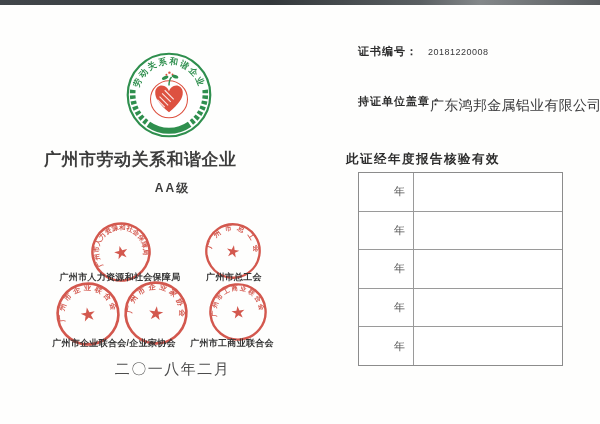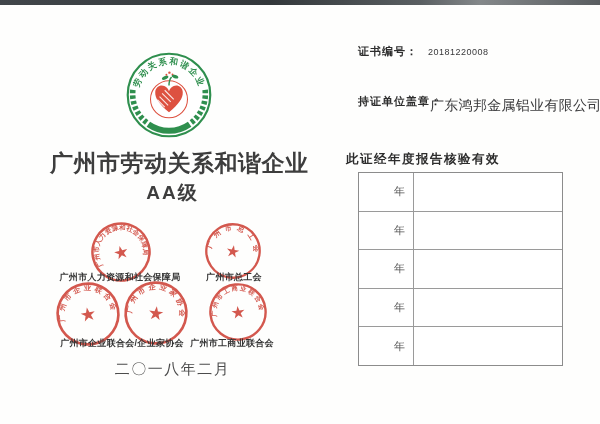--- a/index.html
+++ b/index.html
@@ -5,38 +5,38 @@
   html,body{margin:0;padding:0;background:#e8e8e8;}
   .page{
     position:relative;width:600px;height:424px;background:#fefefd;
     font-family:"Liberation Sans","DejaVu Sans",sans-serif;overflow:hidden;
     box-shadow:0 0 4px rgba(0,0,0,.25);
   }
   .scan-edge{position:absolute;top:0;left:0;width:600px;height:5px;
     background:linear-gradient(90deg,#41464a 0%,#33383b 45%,#5a5f62 70%,#84888a 80%,#595d60 100%);}
   
   .logo{position:absolute;left:126px;top:52px;width:86px;height:86px;}
-  .title-line1{position:absolute;left:50px;top:148px;width:245px;text-align:left;
-    font-size:23px;font-weight:bold;color:#3d3d3d;letter-spacing:.5px;white-space:nowrap;}
+  .title-line1{position:absolute;left:44px;top:148px;width:245px;text-align:left;
+    font-size:17px;font-weight:bold;color:#3d3d3d;letter-spacing:.5px;white-space:nowrap;}
   .title-line2{position:absolute;left:50px;top:180px;width:245px;text-align:center;
-    font-size:19px;font-weight:bold;color:#3d3d3d;letter-spacing:2px;}
+    font-size:12px;font-weight:bold;color:#3d3d3d;letter-spacing:2px;}
   .seal{position:absolute;opacity:.88;}
   .seal-ring{fill:none;stroke:#ce4237;stroke-width:4;}
   .seal-star{fill:#ce4237;font-size:28px;font-family:"DejaVu Sans",sans-serif;}
   .seal-text{fill:#ce4237;font-weight:bold;font-family:"Liberation Sans",sans-serif;}
   .seal-1{left:90px;top:221px;width:62px;height:62px;transform:rotate(-14deg);}
   .seal-2{left:204px;top:222px;width:58px;height:58px;transform:rotate(10deg);}
   .seal-3{left:55px;top:281px;width:66px;height:66px;transform:rotate(-10deg);}
   .seal-4{left:123px;top:280px;width:66px;height:66px;transform:rotate(7deg);}
   .seal-5{left:208px;top:282px;width:60px;height:60px;transform:rotate(-6deg);}
   .seal-caption{position:absolute;font-size:9px;font-weight:bold;color:#353535;
     white-space:nowrap;text-align:center;letter-spacing:.3px;}
   .cap-1{left:58px;top:271px;width:124px;}
   .cap-2{left:203px;top:271px;width:62px;}
-  .cap-3{left:56px;top:337px;width:132px;}
+  .cap-3{left:48px;top:337px;width:132px;}
   .cap-4{left:190px;top:337px;width:84px;}
   .issue-date{position:absolute;left:100px;top:360px;width:145px;text-align:center;
     font-size:15px;color:#4c4c4c;letter-spacing:1.5px;}
   
   .field-label{position:absolute;font-size:11px;font-weight:bold;color:#2e2e2e;letter-spacing:1px;white-space:nowrap;}
   .fl-certno{left:358px;top:44px;}
   .fv-certno{position:absolute;left:428px;top:47px;font-size:9px;color:#38383a;letter-spacing:.5px;}
   .fl-stamp{left:358px;top:94px;}
   .fv-stamp{position:absolute;left:430px;top:97px;font-size:14px;color:#38383a;letter-spacing:.3px;white-space:nowrap;}
   .valid-title{position:absolute;left:346px;top:151px;font-size:12.5px;font-weight:bold;

